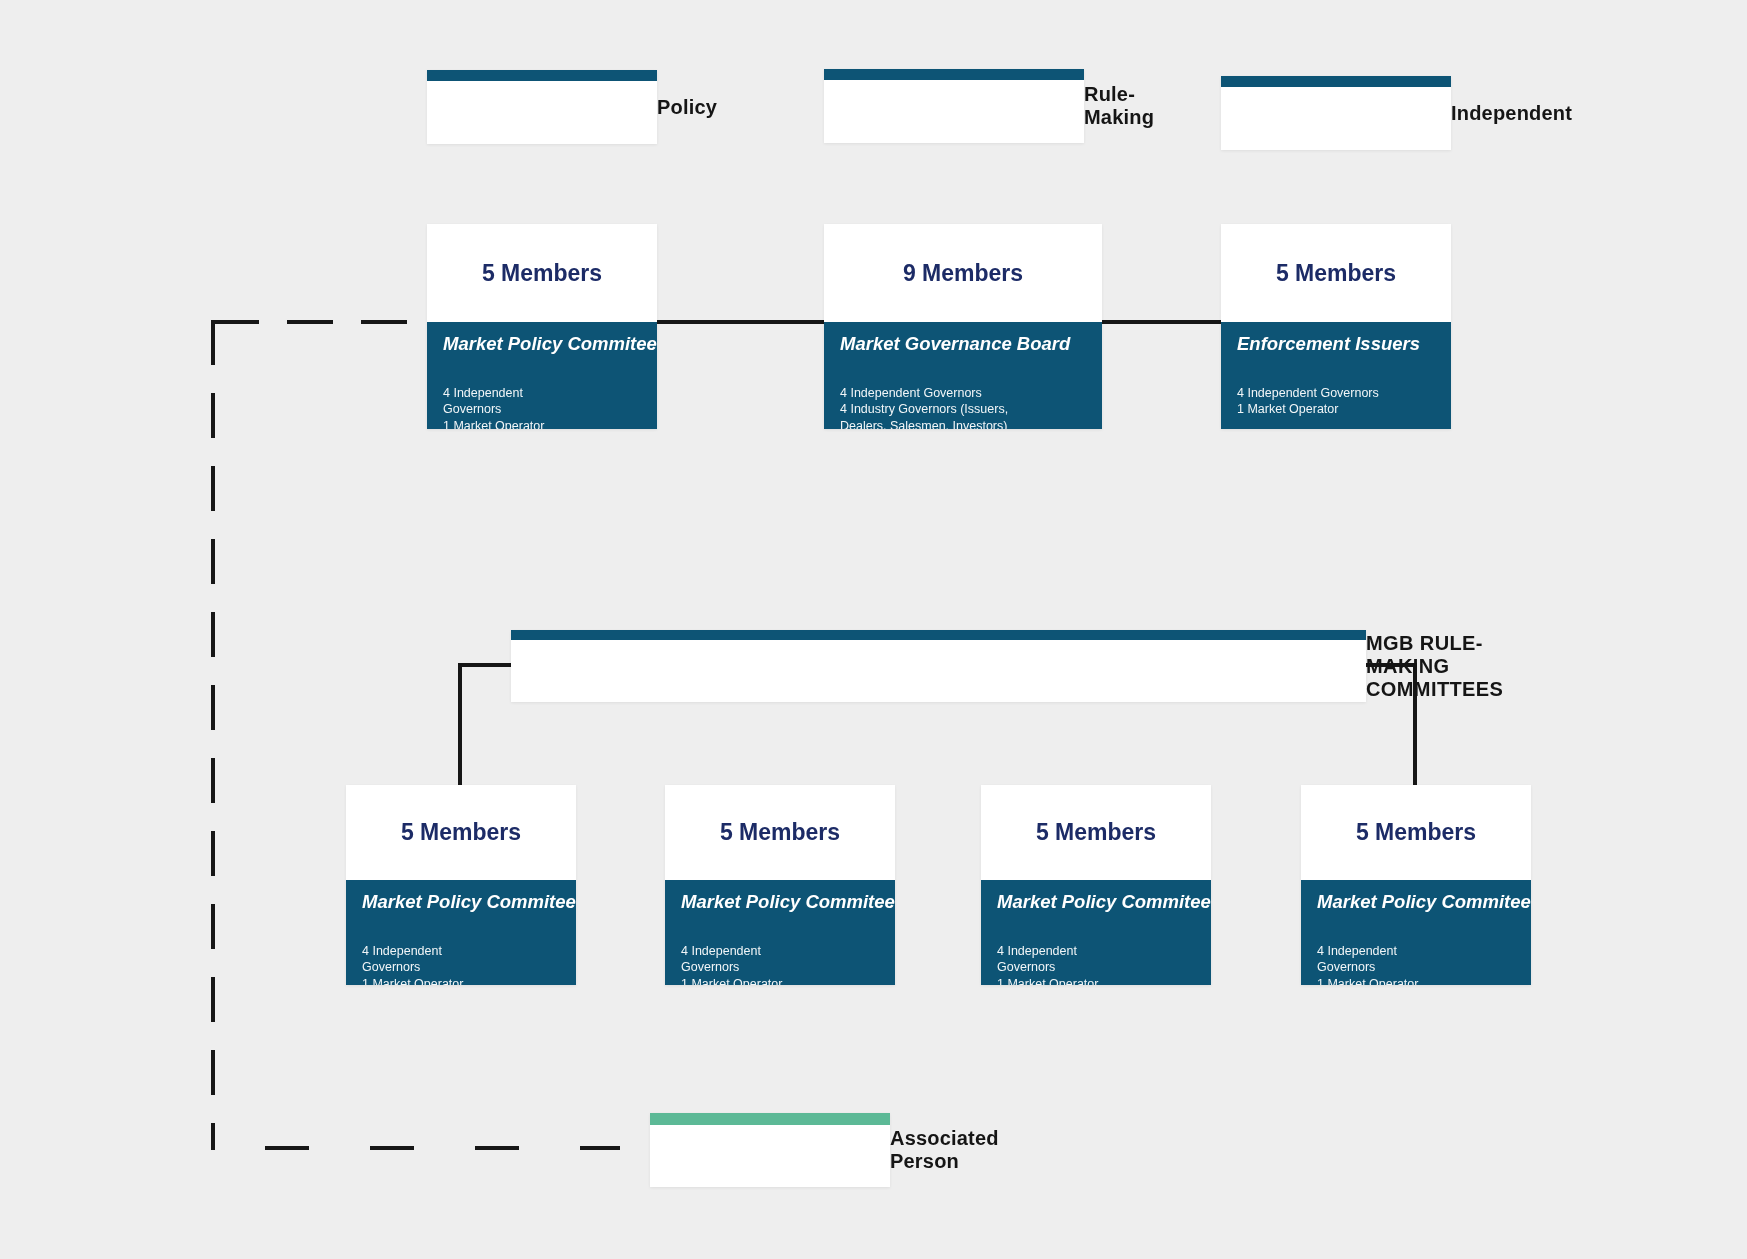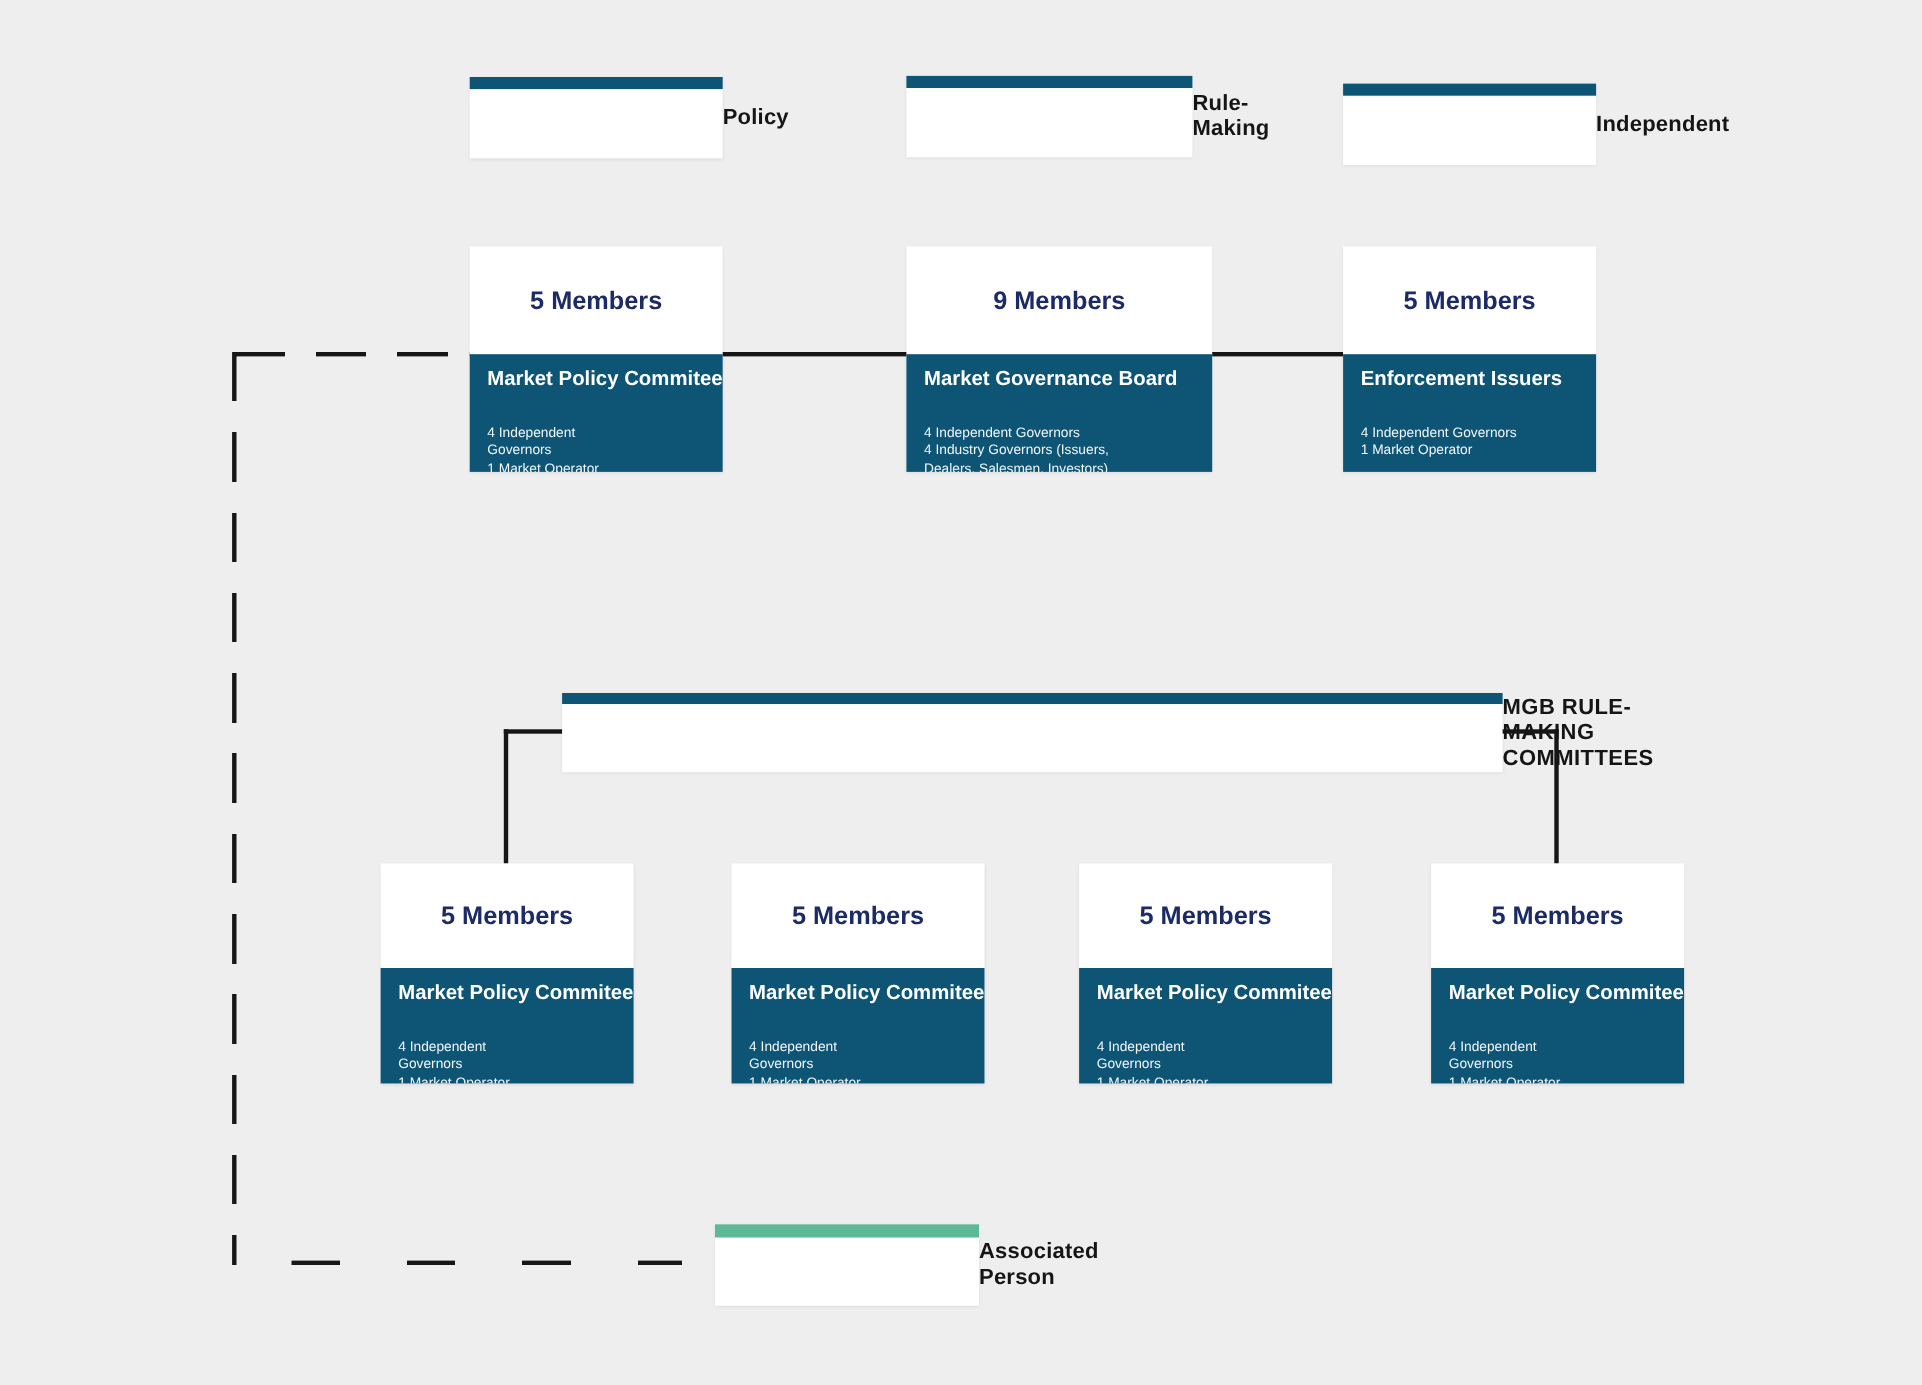--- a/index.html
+++ b/index.html
@@ -38,21 +38,21 @@
   .card-top{
     flex:0 0 auto;display:flex;align-items:center;justify-content:center;
     font-size:23px;font-weight:700;color:var(--navy-text,#1c2b66);
   }
   .card--tall .card-top{height:98px;}
   .card--short .card-top{height:95px;}
   .card-body{
     flex:1 1 auto;background:var(--card-body-blue,#0d5475);
     color:#ffffff;padding:11px 14px 8px 16px;overflow:hidden;
   }
-  .card-title{font-size:18.5px;font-weight:700;line-height:1.18;margin-bottom:6px;white-space:nowrap;}
+  .card-title{font-size:18.5px;font-weight:700;line-height:1.18;margin-bottom:6px;white-space:nowrap;font-style:italic;}
   .card-details{font-size:12.5px;line-height:1.32;white-space:pre-line;color:#f2f6f8;margin-top:30px;}
 </style>
 </head>
 <body style="--page-background: #eeeeee; --accent-blue: #0d5475; --card-body-blue: #0d5475; --accent-green: #5cb996; --navy-text: #1c2b66; --line-black: #161616;">
 
 <div class="canvas">
 
   <div class="line line-solid" style="left:427px;top:320px;width:794px;height:4px"></div>
   <div class="line dash-h" style="left:213px;top:320px;width:214px;height:4px"></div>
   <div class="line dash-v" style="left:211px;top:320px;width:4px;height:830px"></div>

